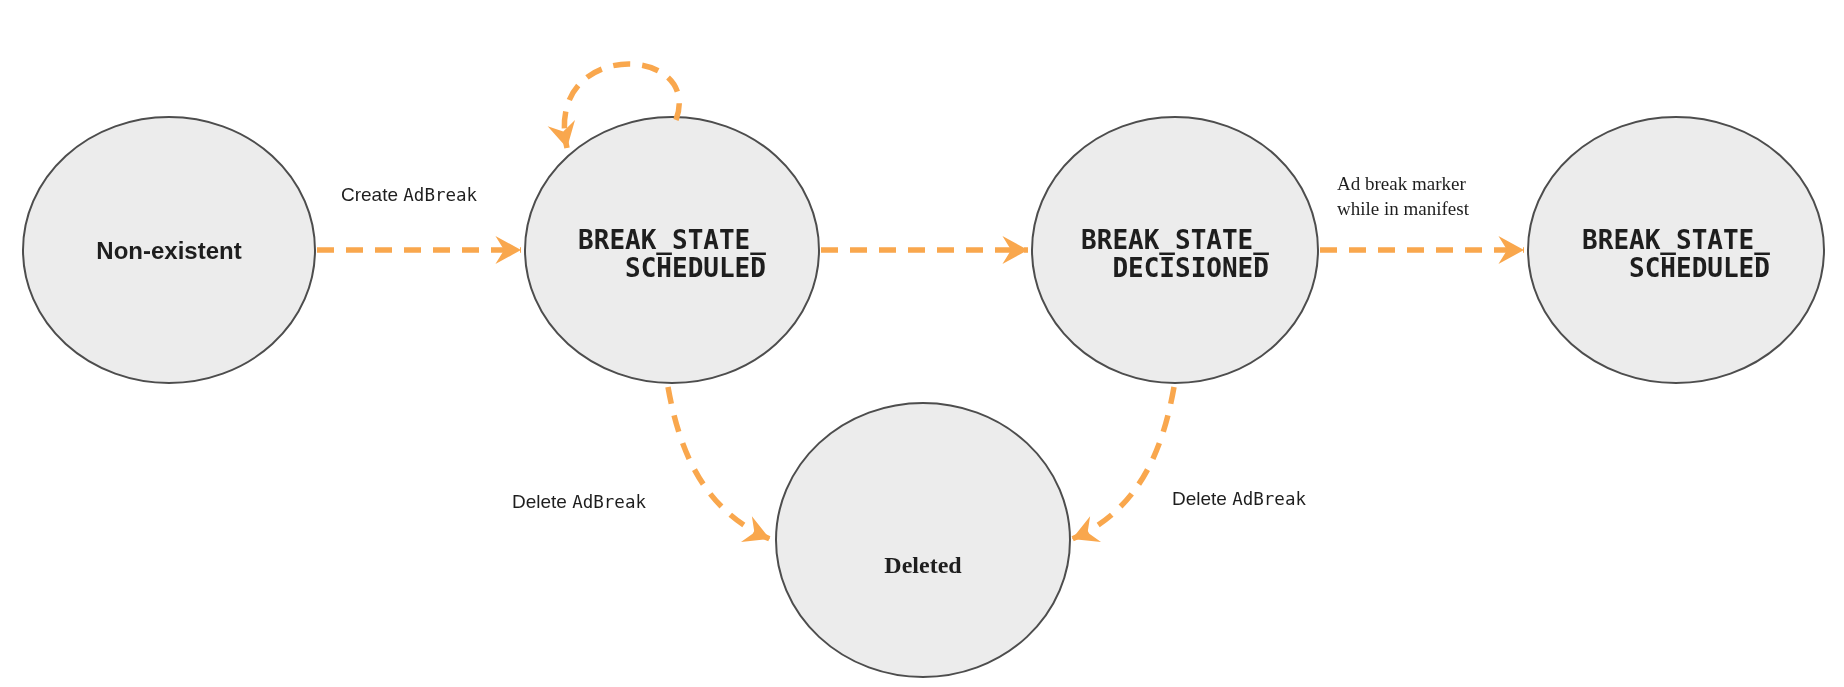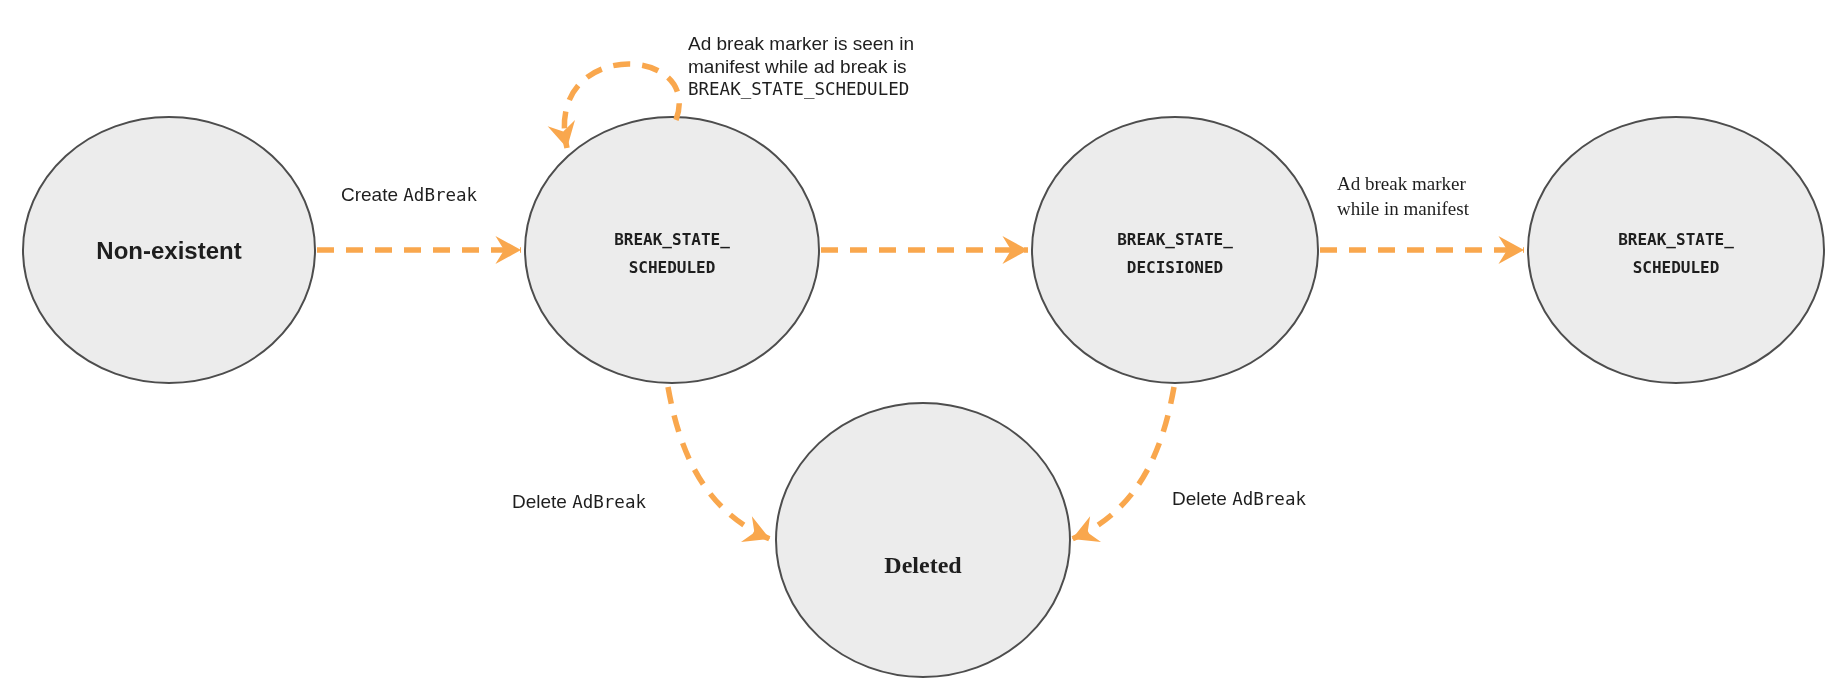--- a/index.html
+++ b/index.html
@@ -36,28 +36,28 @@
     white-space: nowrap;
     color: var(--text);
   }
   .code {
     font-family: "DejaVu Sans Mono", monospace;
     font-size: 17.5px;
   }
   .node-label {
     position: absolute;
     transform: translate(-50%, -50%);
-    text-align: center;
+    text-align: right;
     white-space: nowrap;
     font-weight: bold;
   }
   .node-label.sans { font-size: 24px; }
   .node-label.mono {
     font-family: "DejaVu Sans Mono", monospace;
-    font-size: 16px;
+    font-size: 26px;
     line-height: 28px;
   }
   .ml22 { line-height: 23px; }
 </style>
 </head>
 <body>
 
 <div class="canvas">
 
   <svg width="1844" height="687" viewBox="0 0 1844 687">
@@ -98,25 +98,20 @@
     <div>SCHEDULED</div>
   </div>
 
   <div class="node-label sans" style="left:923px; top:565px;font-family:Liberation Serif, serif;">Deleted</div>
 
   <div class="lbl" style="left:341px; top:182px;text-align:center;">
     <span>Create</span>
     <span class="code">AdBreak</span>
   </div>
 
-  <div class="lbl ml22" style="left:688px; top:32px;">
-    <div>Ad break marker is seen in</div>
-    <div>manifest while ad break is</div>
-    <div class="code">BREAK_STATE_SCHEDULED</div>
-  </div>
 
 
   <div class="lbl" style="left:1337px; top:171px;font-family:Liberation Serif, serif;">
     <div>Ad break marker</div>
     <div>while in manifest</div>
   </div>
 
   <div class="lbl" style="left:512px; top:489px;">
     <span>Delete</span>
     <span class="code">AdBreak</span>

